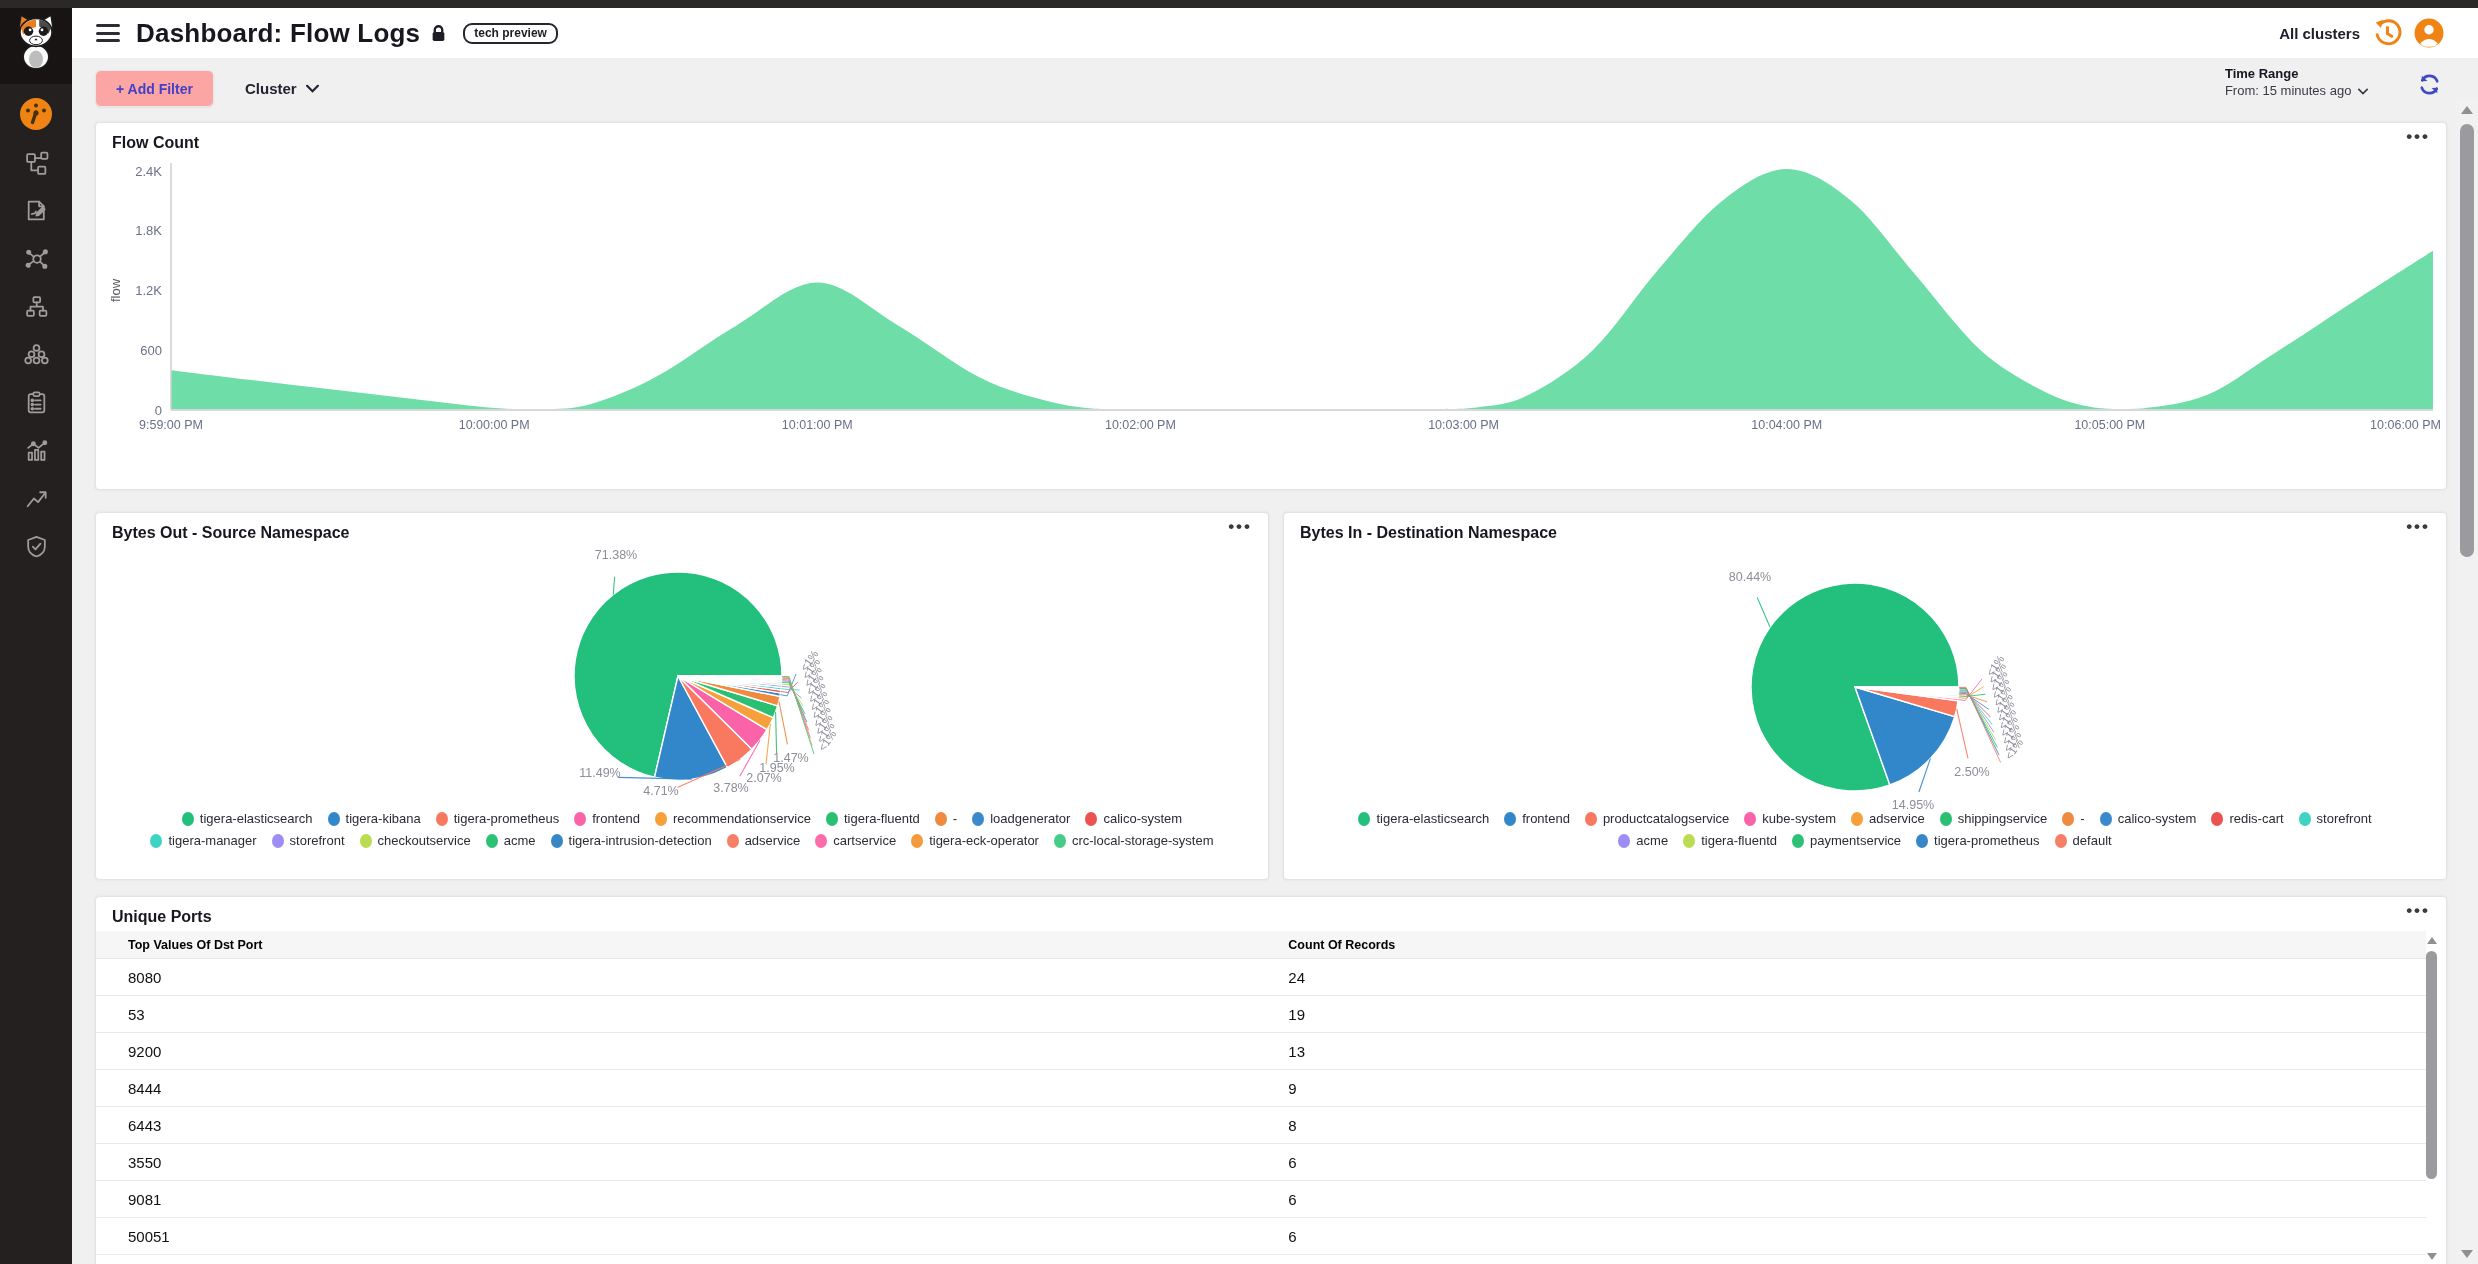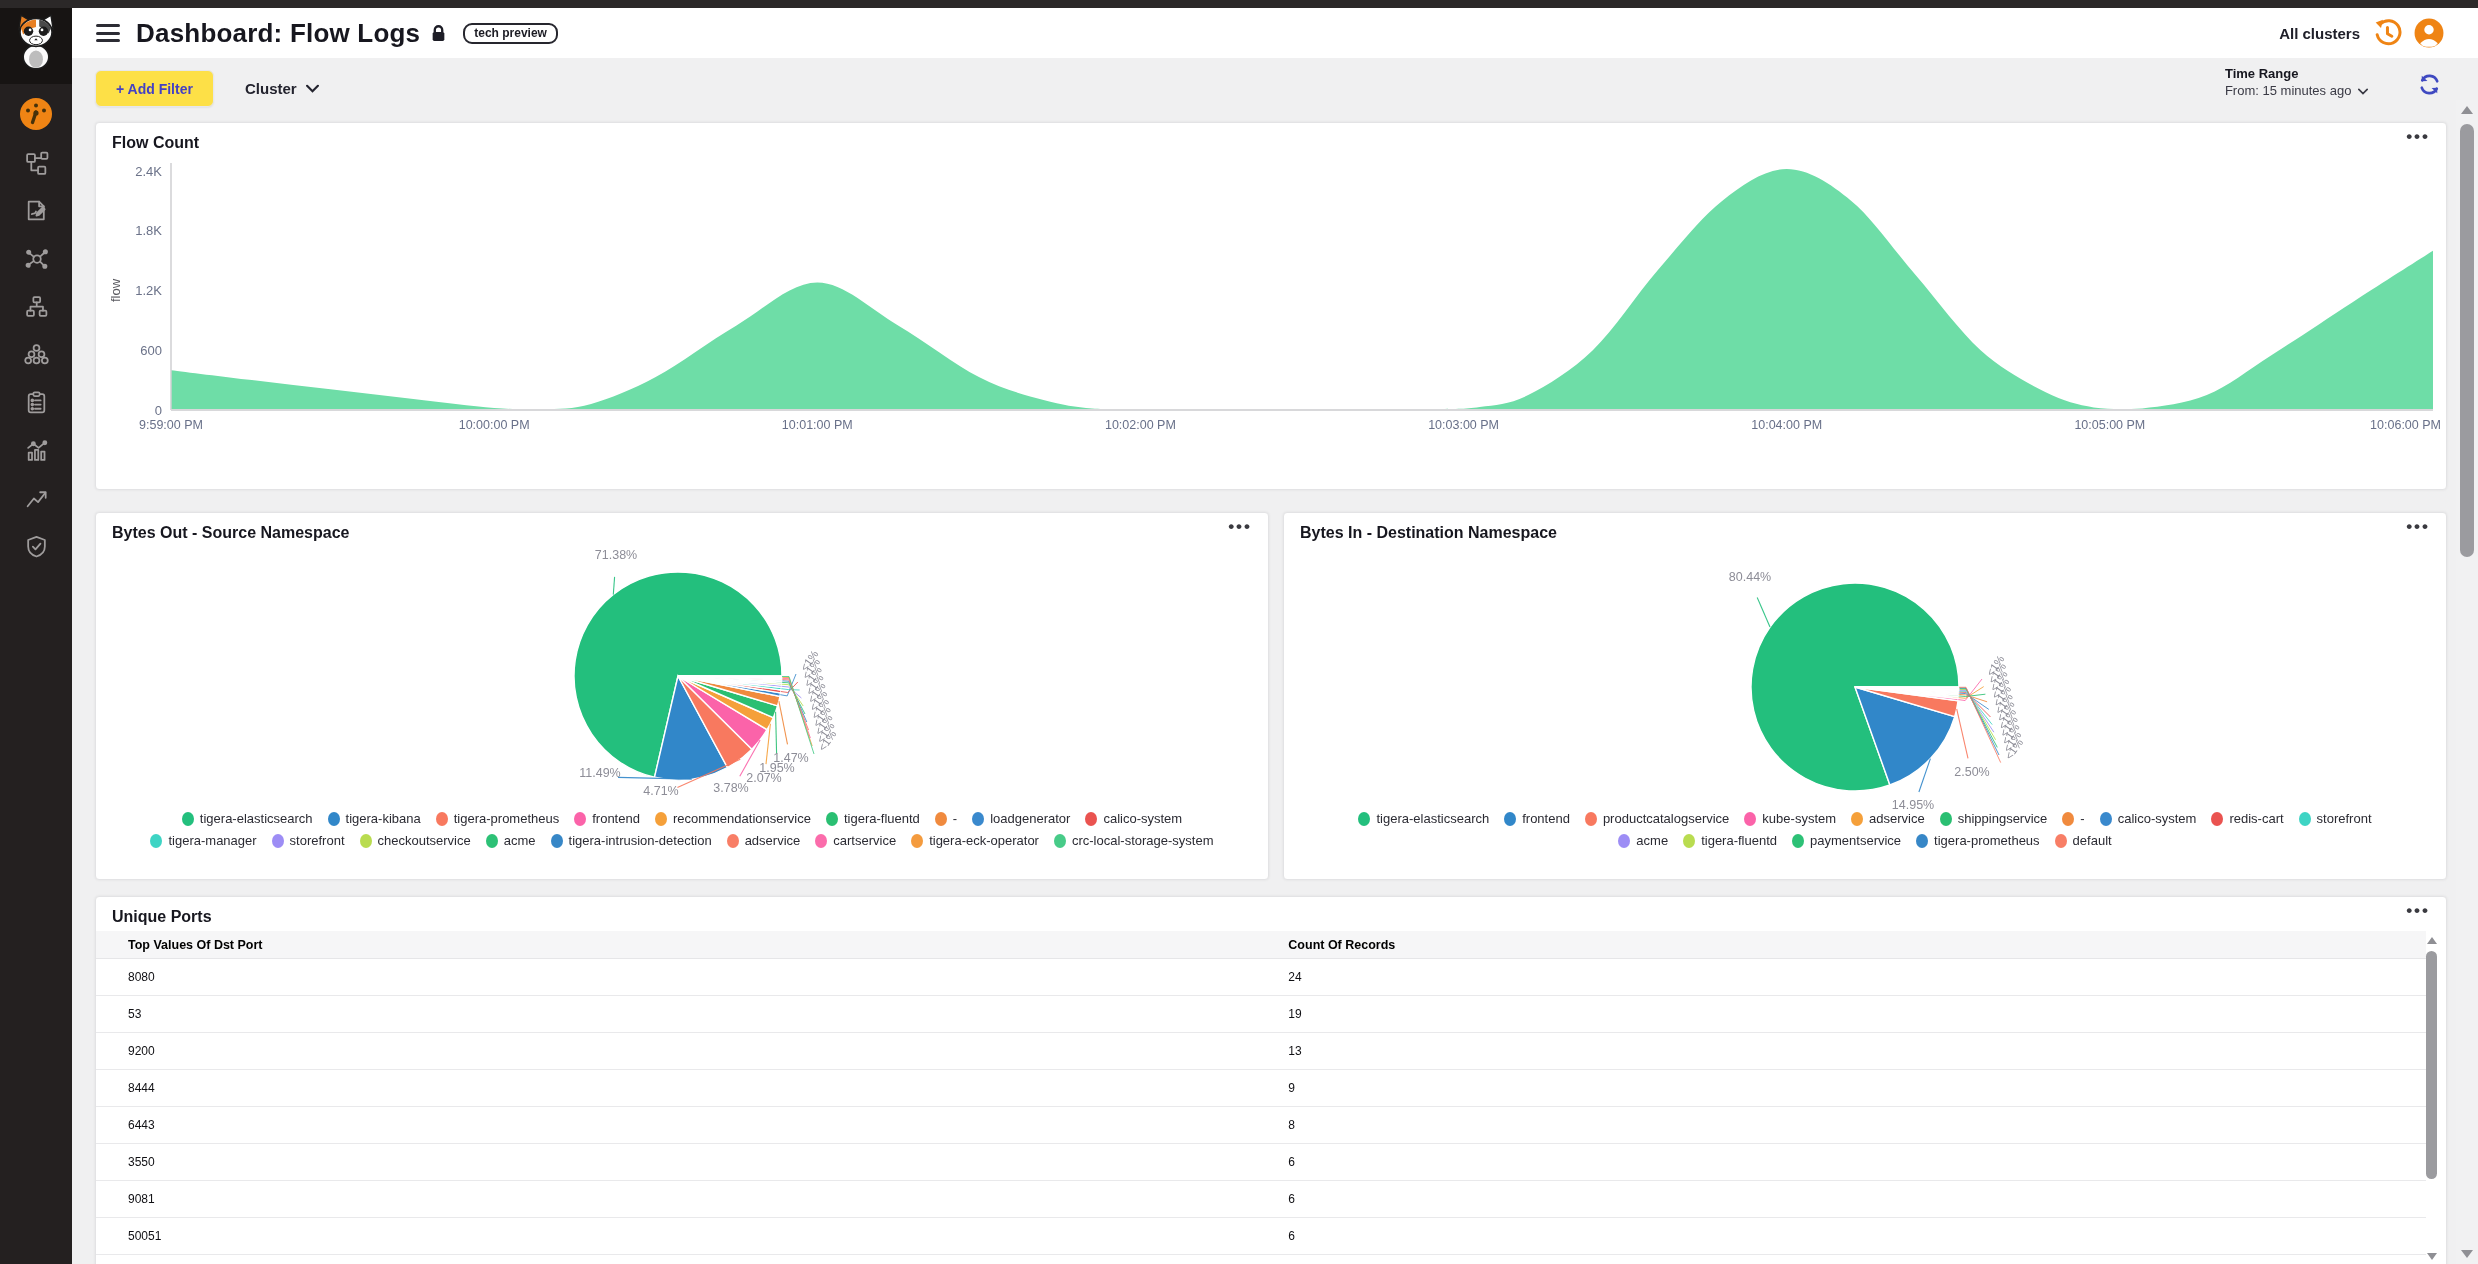--- a/index.html
+++ b/index.html
@@ -15,21 +15,21 @@
   .header{position:absolute;left:72px;top:8px;width:2406px;height:50px;background:#ffffff;display:flex;align-items:center;z-index:4;}
   .burger{margin-left:24px;width:24px;height:18px;display:flex;flex-direction:column;justify-content:space-between;cursor:pointer;}
   .burger i{display:block;height:3px;border-radius:2px;background:#2c2c34;}
   .page-title{margin-left:16px;font-size:26px;font-weight:700;color:#17171f;letter-spacing:.2px;}
   .lock{margin-left:10px;}
   .badge{margin-left:16px;border:2px solid #26262e;border-radius:9px;padding:1px 9px 2px;font-size:12px;font-weight:700;color:#1c1c24;}
   .header-right{margin-left:auto;display:flex;align-items:center;gap:12px;padding-right:34px;}
   .all-clusters{font-size:15px;font-weight:700;color:#20202a;cursor:pointer;}
   
   .filterbar{position:absolute;left:72px;top:58px;width:2406px;height:64px;}
-  .add-filter{position:absolute;left:23px;top:12px;height:37px;padding:0 20px;background:#fde047;border:1px solid #e7e7ea;border-radius:6px;box-shadow:0 1px 2px rgba(0,0,0,.06);font-size:14px;font-weight:700;color:#4340c4;display:flex;align-items:center;cursor:pointer;}
+  .add-filter{position:absolute;left:23px;top:12px;height:37px;padding:0 20px;background:#fca5a5;border:1px solid #e7e7ea;border-radius:6px;box-shadow:0 1px 2px rgba(0,0,0,.06);font-size:14px;font-weight:700;color:#4340c4;display:flex;align-items:center;cursor:pointer;}
   .cluster-dd{position:absolute;left:173px;top:12px;height:37px;display:flex;align-items:center;gap:9px;font-size:15px;font-weight:700;color:#23232e;cursor:pointer;}
   .time-range{position:absolute;right:110px;top:8px;text-align:left;cursor:pointer;}
   .time-range .tr-label{font-size:13px;font-weight:700;color:#16161f;}
   .time-range .tr-value{font-size:13px;color:#3a3a45;margin-top:2px;}
   .refresh-btn{position:absolute;right:36px;top:14px;cursor:pointer;}
   
   .panel{position:absolute;background:#fff;border:1px solid #e3e3e5;border-radius:4px;box-shadow:0 0 3px rgba(0,0,0,.07);}
   .panel-title{position:absolute;left:16px;top:11px;font-size:16px;font-weight:700;color:#17171f;}
   .dots{position:absolute;right:16px;top:4px;font-size:17px;letter-spacing:2px;font-weight:700;color:#3a3a40;cursor:pointer;}
   #panel-flow{left:95px;top:122px;width:2350px;height:366px;}
@@ -39,21 +39,21 @@
   .chart-svg{position:absolute;left:0;top:28px;}
   .area-legend{position:absolute;left:0;right:0;top:332px;display:flex;justify-content:center;align-items:center;gap:7px;cursor:pointer;}
   .area-legend span{font-size:13.5px;color:#2cb56d;}
   .pie-legend{position:absolute;left:0;right:0;top:298px;display:flex;flex-wrap:wrap;justify-content:center;column-gap:15px;row-gap:7px;padding:0 52px;}
   .legend-item{display:flex;align-items:center;gap:6px;cursor:pointer;}
   .legend-item .dot{width:12px;height:14px;border-radius:50%;flex:none;}
   .legend-item .lbl{font-size:13px;color:#2b2b33;}
   
   .ports-table{position:absolute;left:0;top:34px;width:2330px;border-collapse:collapse;table-layout:fixed;}
   .ports-table th{background:#f6f6f7;height:27px;text-align:left;font-size:12.5px;font-weight:700;color:#000000;padding:0;border-bottom:1px solid #e6e6e8;}
-  .ports-table td{height:36px;font-size:12px;color:#101014;padding:0;border-bottom:1px solid #e9e9eb;}
+  .ports-table td{height:36px;font-size:15px;color:#101014;padding:0;border-bottom:1px solid #e9e9eb;}
   .ports-table th:first-child,.ports-table td:first-child{padding-left:32px;width:49.8%;}
   
   .page-scroll{position:absolute;right:0;top:100px;width:22px;height:1164px;background:#f1f1f2;z-index:7;}
   .ps-up{position:absolute;left:5px;top:6px;width:0;height:0;border-left:6px solid transparent;border-right:6px solid transparent;border-bottom:8px solid #8f8f94;cursor:pointer;}
   .ps-down{position:absolute;left:5px;bottom:6px;width:0;height:0;border-left:6px solid transparent;border-right:6px solid transparent;border-top:8px solid #8f8f94;cursor:pointer;}
   .ps-thumb{position:absolute;left:4px;top:24px;width:14px;height:433px;border-radius:7px;background:#9b9b9f;cursor:pointer;}
   .tbl-scroll{position:absolute;right:6px;top:40px;width:16px;height:330px;}
   .ts-up{position:absolute;left:3px;top:0;width:0;height:0;border-left:5px solid transparent;border-right:5px solid transparent;border-bottom:7px solid #8f8f94;cursor:pointer;}
   .ts-down{position:absolute;left:3px;top:316px;width:0;height:0;border-left:5px solid transparent;border-right:5px solid transparent;border-top:7px solid #8f8f94;cursor:pointer;}
   .ts-thumb{position:absolute;left:2px;top:14px;width:11px;height:228px;border-radius:6px;background:#9b9b9f;cursor:pointer;}

